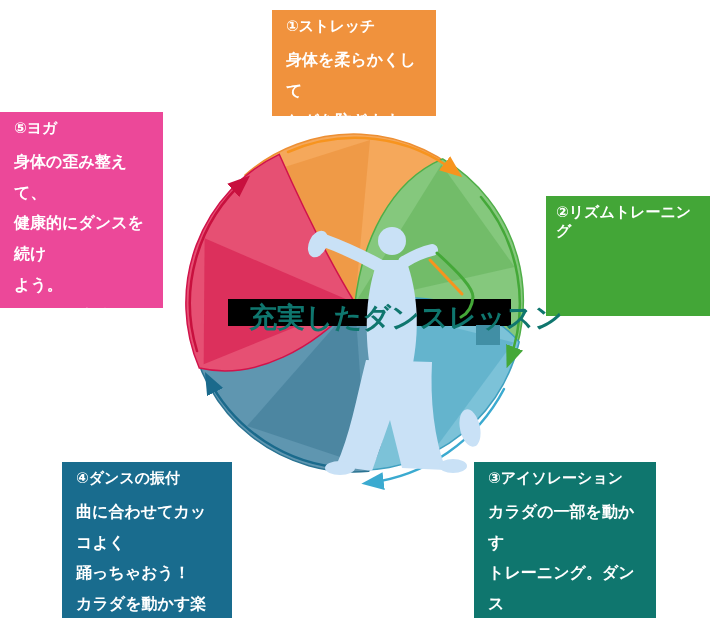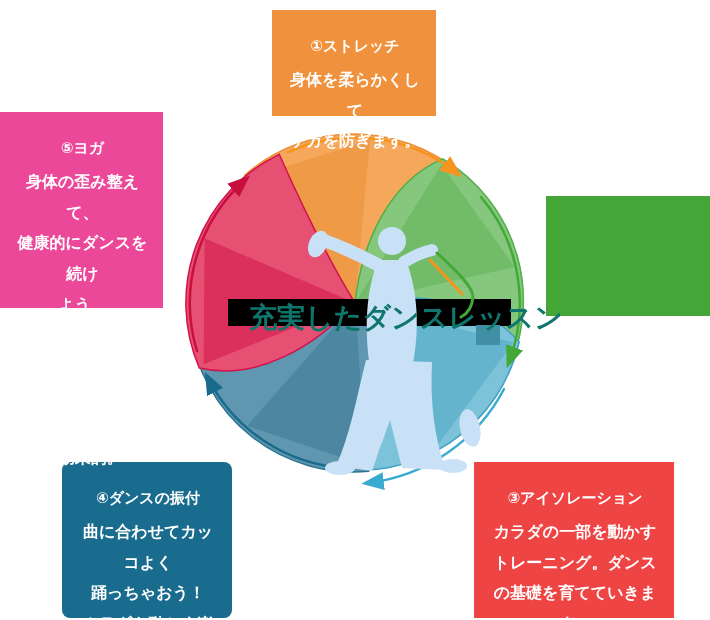--- a/index.html
+++ b/index.html
@@ -3,28 +3,28 @@
 <meta charset="utf-8">
 <style>
   html,body{margin:0;padding:0;background:#ffffff;}
   #canvas{
     position:relative;width:710px;height:620px;overflow:hidden;background:#ffffff;
     font-family:"Liberation Sans","DejaVu Sans",sans-serif;
   }
   #wheel-svg{position:absolute;left:0;top:0;z-index:1;}
   .step-box{
     position:absolute;z-index:2;box-sizing:border-box;
-    padding:27px 12px 10px 14px;color:#ffffff;text-align:center;
+    padding:7px 12px 10px 14px;color:#ffffff;
   }
   .step-heading{font-size:15px;font-weight:bold;margin-bottom:9px;letter-spacing:0;}
   .step-body{font-size:16px;font-weight:bold;line-height:1.92;white-space:pre-line;}
   .step-stretch  {left:272px;top:10px; width:164px;height:106px;background:#F0923D;}
   .step-rhythm   {left:546px;top:196px;width:164px;height:120px;background:#43A637;padding-left:10px;padding-right:6px;}
-  .step-isolation{left:474px;top:462px;width:200px;height:156px;background:#ef4444;}
-  .step-choreo   {left:62px; top:462px;width:170px;height:156px;background:#196C8E;border-radius:8px;}
+  .step-isolation{left:474px;top:462px;width:182px;height:156px;background:#0f766e;}
+  .step-choreo   {left:62px; top:462px;width:170px;height:156px;background:#196C8E;}
   .step-yoga     {left:0px;  top:112px;width:163px;height:196px;background:#ec4899;}
   .main-title{
     position:absolute;left:203px;top:299px;z-index:3;
     font-size:28px;font-weight:bold;letter-spacing:0;
     color:#0f766e;white-space:nowrap;margin-left:46px;
   }
 </style>
 </head>
 <body>
 
@@ -106,20 +106,21 @@
     </g>
   </svg>
 
   <div class="step-box step-stretch">
     <div class="step-heading">①ストレッチ</div>
     <div class="step-body">身体を柔らかくして
 ケガを防ぎます。</div>
   </div>
 
   <div class="step-box step-rhythm">
+    <div class="step-heading">②リズムトレーニング</div>
   </div>
 
   <div class="step-box step-isolation">
     <div class="step-heading">③アイソレーション</div>
     <div class="step-body">カラダの一部を動かす
 トレーニング。ダンス
 の基礎を育てていきま
 す。</div>
   </div>
 

